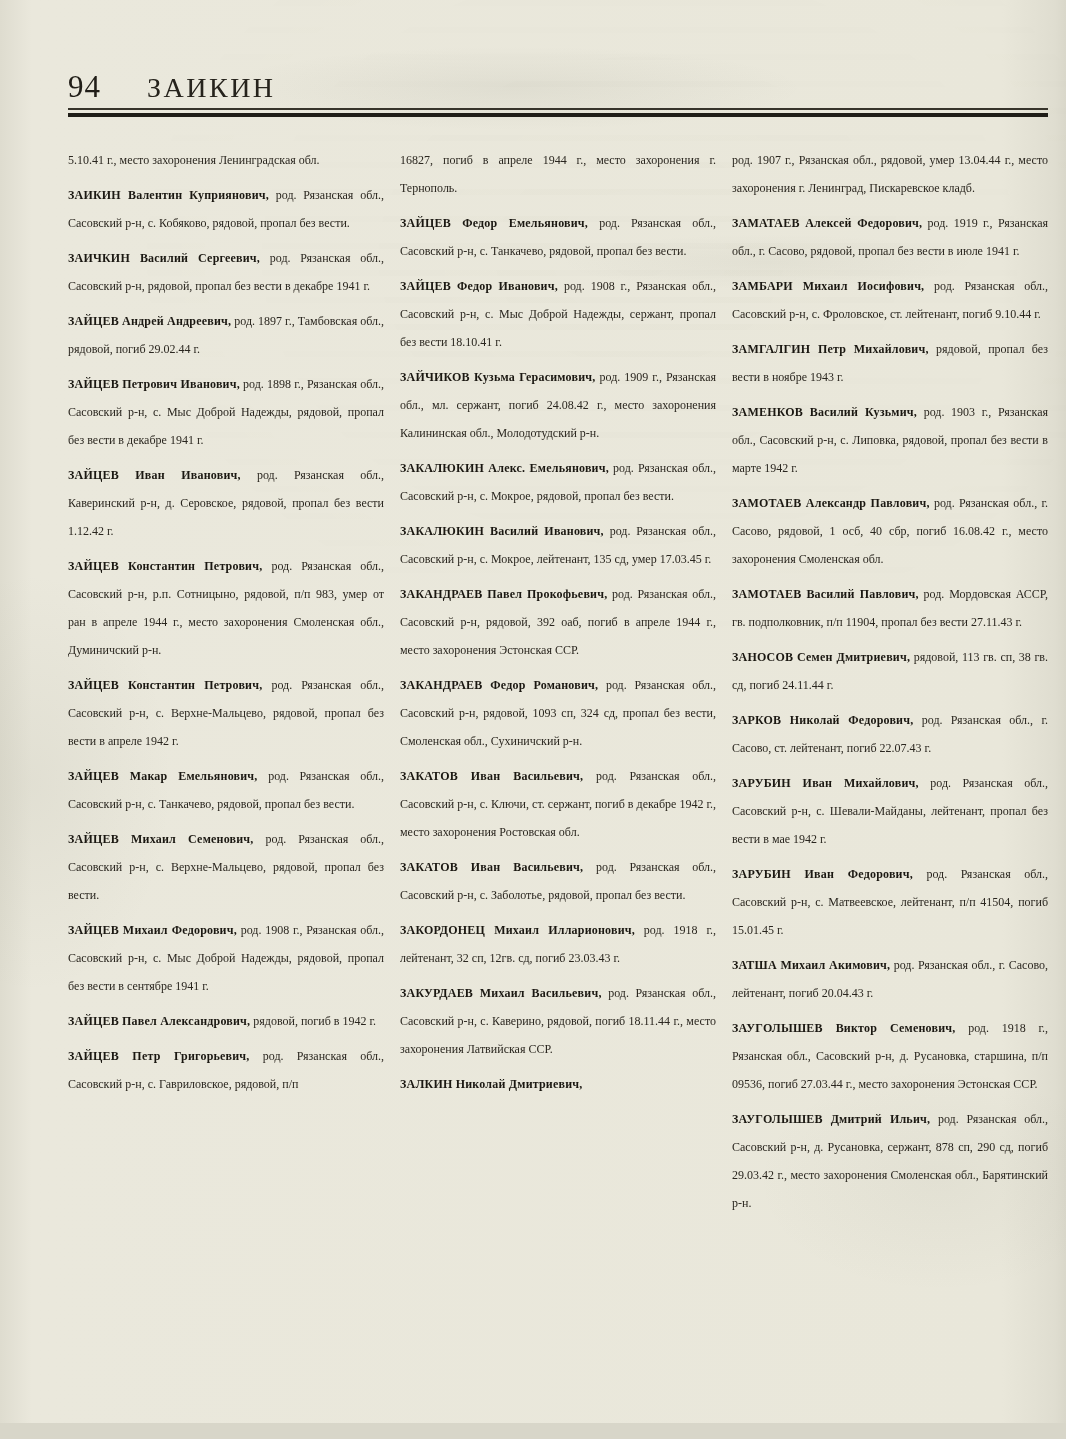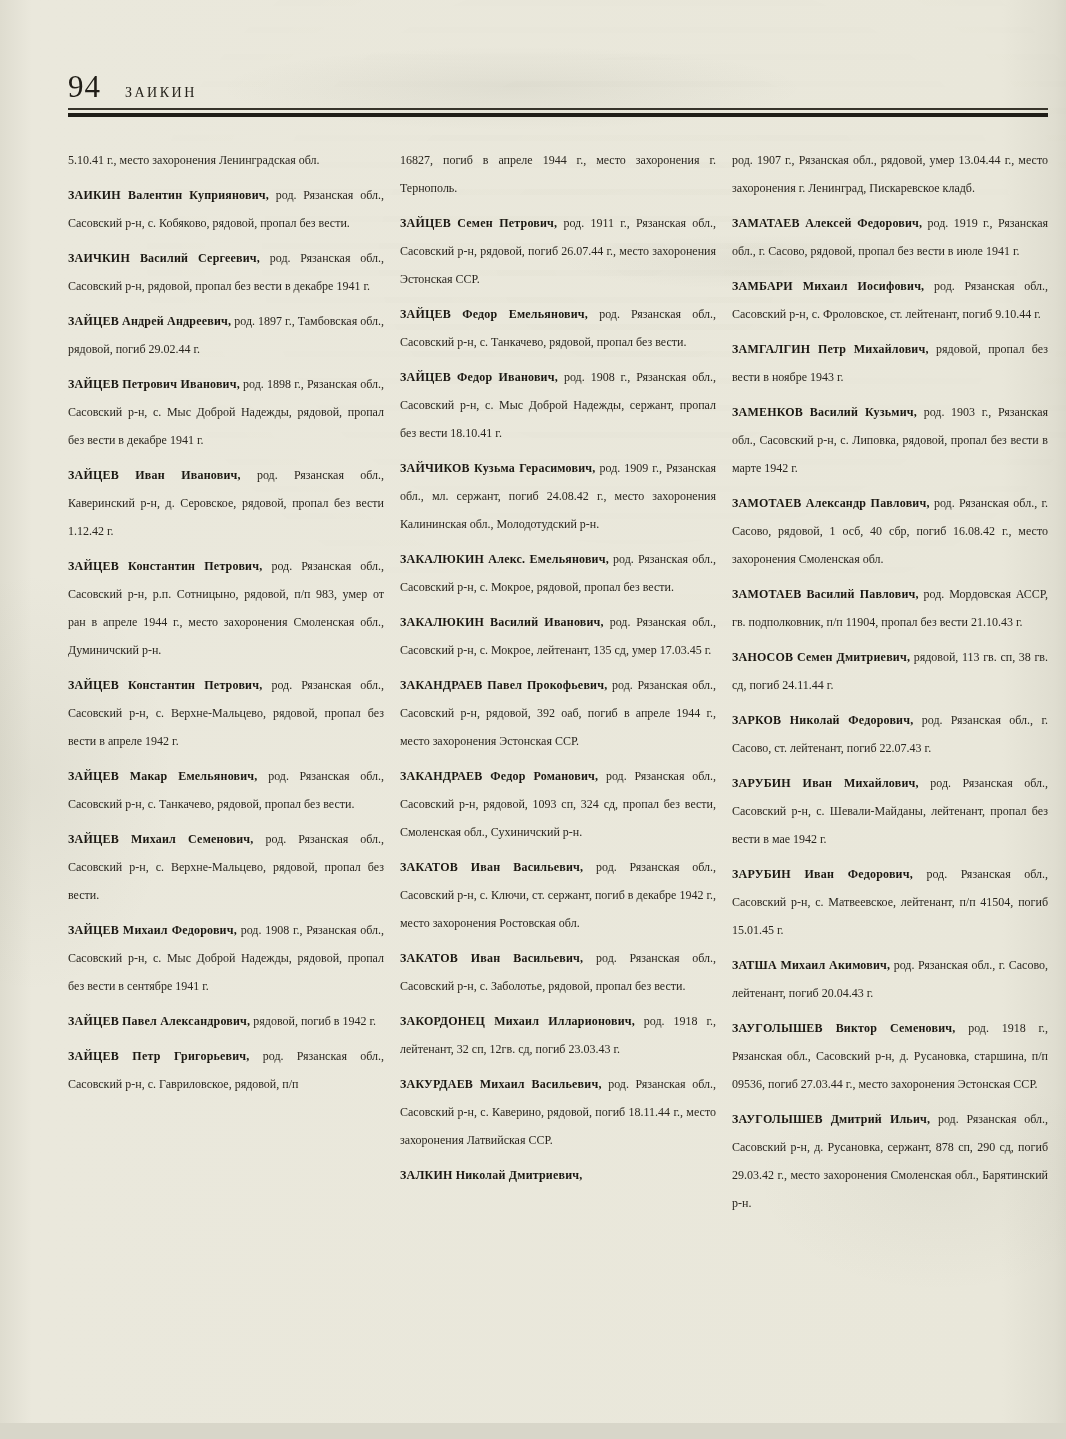--- a/index.html
+++ b/index.html
@@ -46,23 +46,23 @@
     display: flex;
     align-items: baseline;
   }
   .page-number {
     font-size: 31px;
     line-height: 34px;
     letter-spacing: 1px;
     color: #211e18;
   }
   .running-head {
-    font-size: 14px;
+    font-size: 28px;
     letter-spacing: 2.5px;
-    margin-left: 24px;
+    margin-left: 46px;
     color: #26231c;
   }
   .header-rule {
     position: absolute;
     top: 108px;
     left: 68px;
     right: 18px;
     height: 3px;
     border-top: 2px solid #37342b;
     border-bottom: 4px solid #1f1d17;
@@ -114,42 +114,41 @@
         <p class="entry"><b>ЗАЙЦЕВ Константин Петрович,</b> <span>род. Рязанская обл., Сасовский р-н, р.п. Сотницыно, рядовой, п/п 983, умер от ран в апреле 1944 г., место захоронения Смоленская обл., Думиничский р-н.</span></p>
         <p class="entry"><b>ЗАЙЦЕВ Константин Петрович,</b> <span>род. Рязанская обл., Сасовский р-н, с. Верхне-Мальцево, рядовой, пропал без вести в апреле 1942 г.</span></p>
         <p class="entry"><b>ЗАЙЦЕВ Макар Емельянович,</b> <span>род. Рязанская обл., Сасовский р-н, с. Танкачево, рядовой, пропал без вести.</span></p>
         <p class="entry"><b>ЗАЙЦЕВ Михаил Семенович,</b> <span>род. Рязанская обл., Сасовский р-н, с. Верхне-Мальцево, рядовой, пропал без вести.</span></p>
         <p class="entry"><b>ЗАЙЦЕВ Михаил Федорович,</b> <span>род. 1908 г., Рязанская обл., Сасовский р-н, с. Мыс Доброй Надежды, рядовой, пропал без вести в сентябре 1941 г.</span></p>
         <p class="entry"><b>ЗАЙЦЕВ Павел Александрович,</b> <span>рядовой, погиб в 1942 г.</span></p>
         <p class="entry"><b>ЗАЙЦЕВ Петр Григорьевич,</b> <span>род. Рязанская обл., Сасовский р-н, с. Гавриловское, рядовой, п/п</span></p>
       </div>
     <div class="col">
         <p class="entry"><span>16827, погиб в апреле 1944 г., место захоронения г. Тернополь.</span></p>
-        <p class="entry"><b>ЗАЙЦЕВ Семен Петрович,</b> <span>род. 1911 г., Рязанская обл., Сасовский р-н, рядовой, погиб 26.07.44 г., место захоронения Эстонская ССР.</span></p>
         <p class="entry"><b>ЗАЙЦЕВ Федор Емельянович,</b> <span>род. Рязанская обл., Сасовский р-н, с. Танкачево, рядовой, пропал без вести.</span></p>
         <p class="entry"><b>ЗАЙЦЕВ Федор Иванович,</b> <span>род. 1908 г., Рязанская обл., Сасовский р-н, с. Мыс Доброй Надежды, сержант, пропал без вести 18.10.41 г.</span></p>
         <p class="entry"><b>ЗАЙЧИКОВ Кузьма Герасимович,</b> <span>род. 1909 г., Рязанская обл., мл. сержант, погиб 24.08.42 г., место захоронения Калининская обл., Молодотудский р-н.</span></p>
         <p class="entry"><b>ЗАКАЛЮКИН Алекс. Емельянович,</b> <span>род. Рязанская обл., Сасовский р-н, с. Мокрое, рядовой, пропал без вести.</span></p>
         <p class="entry"><b>ЗАКАЛЮКИН Василий Иванович,</b> <span>род. Рязанская обл., Сасовский р-н, с. Мокрое, лейтенант, 135 сд, умер 17.03.45 г.</span></p>
         <p class="entry"><b>ЗАКАНДРАЕВ Павел Прокофьевич,</b> <span>род. Рязанская обл., Сасовский р-н, рядовой, 392 оаб, погиб в апреле 1944 г., место захоронения Эстонская ССР.</span></p>
         <p class="entry"><b>ЗАКАНДРАЕВ Федор Романович,</b> <span>род. Рязанская обл., Сасовский р-н, рядовой, 1093 сп, 324 сд, пропал без вести, Смоленская обл., Сухиничский р-н.</span></p>
         <p class="entry"><b>ЗАКАТОВ Иван Васильевич,</b> <span>род. Рязанская обл., Сасовский р-н, с. Ключи, ст. сержант, погиб в декабре 1942 г., место захоронения Ростовская обл.</span></p>
         <p class="entry"><b>ЗАКАТОВ Иван Васильевич,</b> <span>род. Рязанская обл., Сасовский р-н, с. Заболотье, рядовой, пропал без вести.</span></p>
         <p class="entry"><b>ЗАКОРДОНЕЦ Михаил Илларионович,</b> <span>род. 1918 г., лейтенант, 32 сп, 12гв. сд, погиб 23.03.43 г.</span></p>
         <p class="entry"><b>ЗАКУРДАЕВ Михаил Васильевич,</b> <span>род. Рязанская обл., Сасовский р-н, с. Каверино, рядовой, погиб 18.11.44 г., место захоронения Латвийская ССР.</span></p>
         <p class="entry"><b>ЗАЛКИН Николай Дмитриевич,</b></p>
       </div>
     <div class="col">
         <p class="entry"><span>род. 1907 г., Рязанская обл., рядовой, умер 13.04.44 г., место захоронения г. Ленинград, Пискаревское кладб.</span></p>
         <p class="entry"><b>ЗАМАТАЕВ Алексей Федорович,</b> <span>род. 1919 г., Рязанская обл., г. Сасово, рядовой, пропал без вести в июле 1941 г.</span></p>
         <p class="entry"><b>ЗАМБАРИ Михаил Иосифович,</b> <span>род. Рязанская обл., Сасовский р-н, с. Фроловское, ст. лейтенант, погиб 9.10.44 г.</span></p>
         <p class="entry"><b>ЗАМГАЛГИН Петр Михайлович,</b> <span>рядовой, пропал без вести в ноябре 1943 г.</span></p>
         <p class="entry"><b>ЗАМЕНКОВ Василий Кузьмич,</b> <span>род. 1903 г., Рязанская обл., Сасовский р-н, с. Липовка, рядовой, пропал без вести в марте 1942 г.</span></p>
         <p class="entry"><b>ЗАМОТАЕВ Александр Павлович,</b> <span>род. Рязанская обл., г. Сасово, рядовой, 1 осб, 40 сбр, погиб 16.08.42 г., место захоронения Смоленская обл.</span></p>
-        <p class="entry"><b>ЗАМОТАЕВ Василий Павлович,</b> <span>род. Мордовская АССР, гв. подполковник, п/п 11904, пропал без вести 21.10.43 г.</span></p>
+        <p class="entry"><b>ЗАМОТАЕВ Василий Павлович,</b> <span>род. Мордовская АССР, гв. подполковник, п/п 11904, пропал без вести 27.11.43 г.</span></p>
         <p class="entry"><b>ЗАНОСОВ Семен Дмитриевич,</b> <span>рядовой, 113 гв. сп, 38 гв. сд, погиб 24.11.44 г.</span></p>
         <p class="entry"><b>ЗАРКОВ Николай Федорович,</b> <span>род. Рязанская обл., г. Сасово, ст. лейтенант, погиб 22.07.43 г.</span></p>
         <p class="entry"><b>ЗАРУБИН Иван Михайлович,</b> <span>род. Рязанская обл., Сасовский р-н, с. Шевали-Майданы, лейтенант, пропал без вести в мае 1942 г.</span></p>
         <p class="entry"><b>ЗАРУБИН Иван Федорович,</b> <span>род. Рязанская обл., Сасовский р-н, с. Матвеевское, лейтенант, п/п 41504, погиб 15.01.45 г.</span></p>
         <p class="entry"><b>ЗАТША Михаил Акимович,</b> <span>род. Рязанская обл., г. Сасово, лейтенант, погиб 20.04.43 г.</span></p>
         <p class="entry"><b>ЗАУГОЛЫШЕВ Виктор Семенович,</b> <span>род. 1918 г., Рязанская обл., Сасовский р-н, д. Русановка, старшина, п/п 09536, погиб 27.03.44 г., место захоронения Эстонская ССР.</span></p>
         <p class="entry"><b>ЗАУГОЛЫШЕВ Дмитрий Ильич,</b> <span>род. Рязанская обл., Сасовский р-н, д. Русановка, сержант, 878 сп, 290 сд, погиб 29.03.42 г., место захоронения Смоленская обл., Барятинский р-н.</span></p>
       </div>
   </main>
 </div>

